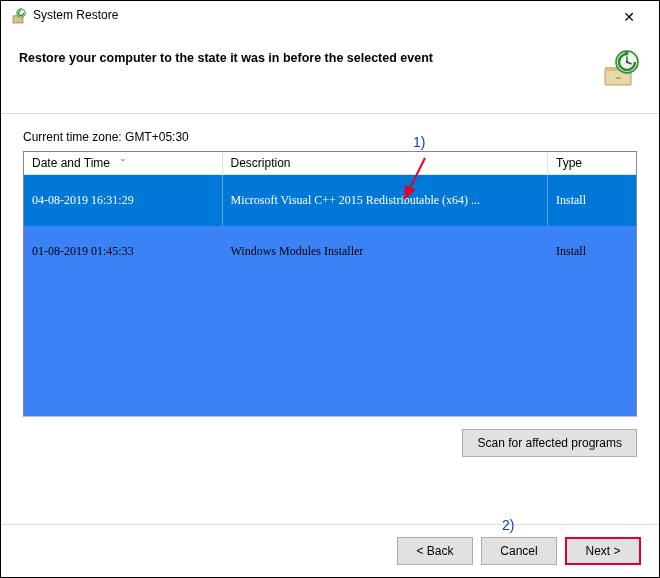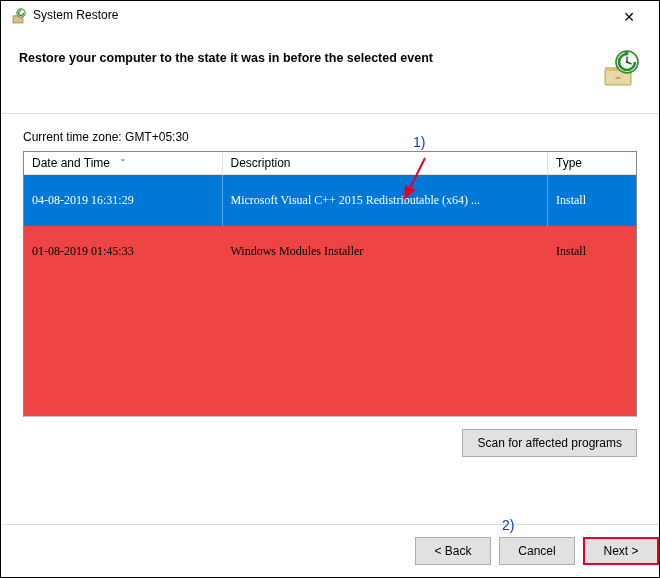--- a/index.html
+++ b/index.html
@@ -38,21 +38,21 @@
     .header-text { font-weight: bold; font-size: 12.5px; margin-top: 4px; }
     .header-icon { width: 42px; height: 42px; }
     .content {
       padding: 16px 22px 10px 22px;
       position: relative;
     }
     .timezone { font-size: 12px; margin-bottom: 7px; }
     .table-wrap {
       border: 1px solid #828790;
       border-bottom-color: #c0c0c0;
-      background: #ef4444;
+      background: #3b82f6;
       height: 266px;
       overflow: hidden;
     }
     table { border-collapse: collapse; width: 100%; font-size: 12px; }
     thead th {
       text-align: left;
       padding: 4px 8px;
       font-weight: normal;
       border-right: 1px solid #e0e0e0;
       border-bottom: 1px solid #e0e0e0;
@@ -96,21 +96,21 @@
       border: 1px solid #adadad;
       padding: 5px 14px;
       cursor: pointer;
       min-width: 76px;
     }
     .scan-btn { padding: 6px 14px; }
     .footer {
       position: absolute;
       left: 0; right: 0; bottom: 0;
       border-top: 1px solid #ddd;
-      padding: 12px 0;
+      padding: 12px 18px;
       display: flex;
       justify-content: flex-end;
       gap: 8px;
       background: #fff;
     }
     .annot {
       position: absolute;
       color: #0a3bd1;
       font-size: 14px;
       pointer-events: none;

